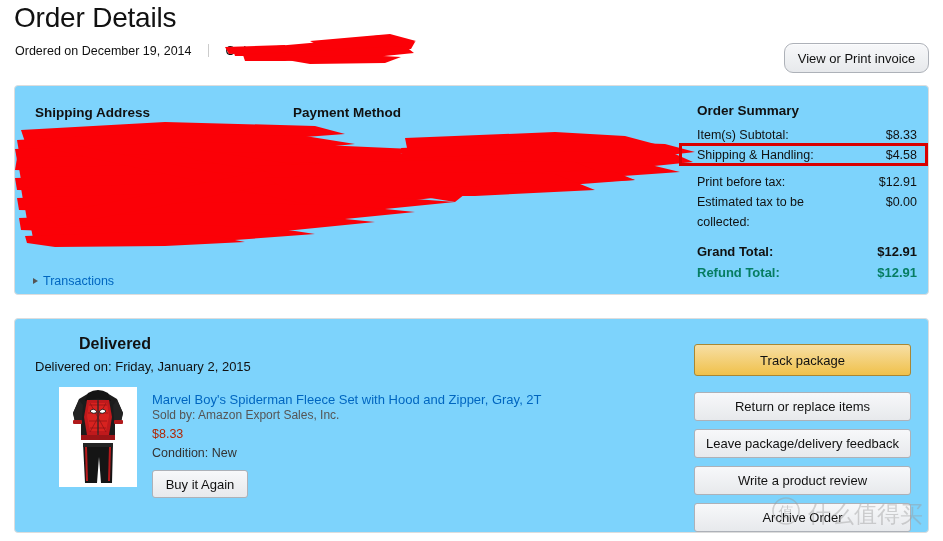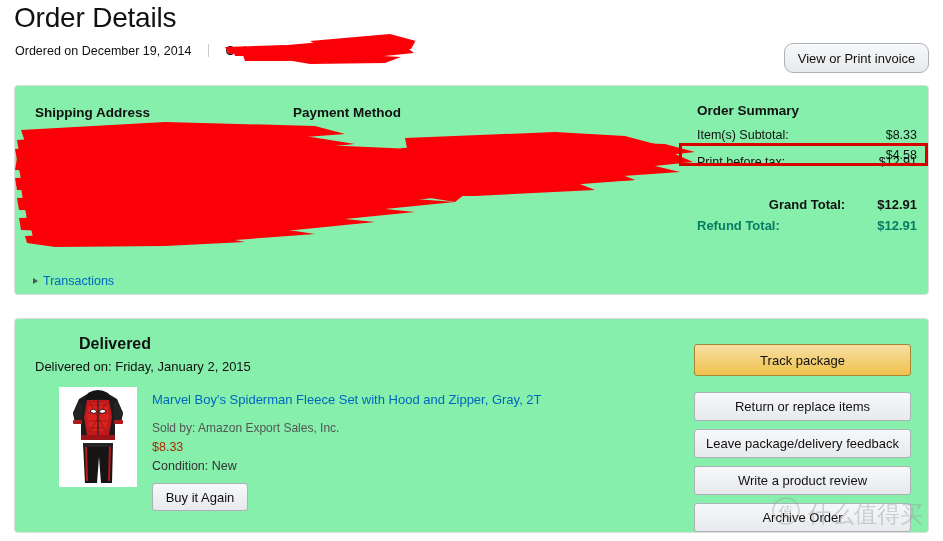--- a/index.html
+++ b/index.html
@@ -64,21 +64,21 @@
     box-sizing: border-box;
     box-shadow: 0 1px 0 rgba(255,255,255,.6) inset;
     cursor: pointer;
   }
 
   
   .card {
     position: absolute;
     left: 14px;
     width: 915px;
-    background: #86efac;
+    background: #7dd3fc;
     border: 1px solid #dddddd;
     border-radius: 4px;
     box-sizing: border-box;
     padding-left: 14px;
   }
   #summary-card { top: 85px; height: 210px; }
   #shipment-card { top: 318px; height: 215px; }
 
   
   .col-heading {
@@ -145,21 +145,21 @@
     display: inline-block;
     max-width: 150px;
   }
   .sum-row .amount {
     position: absolute;
     right: 14px;
     top: 0;
   }
   .sum-row.spacer-top { margin-top: 7px; }
   .sum-row.bold { font-weight: bold; font-size: 13px; line-height: 21px; }
-  .sum-row.bold.spacer-top { margin-top: 22px; text-align: center; }
+  .sum-row.bold.spacer-top { margin-top: 9px; }
   .sum-row.refund { color: #067d62; font-weight: bold; font-size: 13px; line-height: 21px; }
   .sum-row.refund .amount { color: #067d62; }
 
   
   .highlight-box {
     position: absolute;
     left: 679px;
     top: 143px;
     width: 249px;
     height: 23px;
@@ -202,21 +202,21 @@
     font-size: 13px;
     line-height: 17px;
     color: #0066c0;
     text-decoration: none;
     cursor: pointer;
     display: block;
   }
   .sold-by {
     font-size: 12px;
     color: #555555;
-    margin-top: 13px;
+    margin-top: 0;
   }
   .price {
     font-size: 12.5px;
     color: #b12704;
     margin-top: 5px;
   }
   .condition {
     font-size: 12.5px;
     color: #333333;
     margin-top: 5px;
@@ -351,28 +351,33 @@
 
   <div class="summary-block">
     <div class="summary-title">Order Summary</div>
 
     <div class="sum-row">
       <span class="label">Item(s) Subtotal:</span>
       <span class="amount">$8.33</span>
     </div>
 
     <div class="sum-row">
+      <span class="label">Shipping &amp; Handling:</span>
       <span class="amount">$4.58</span>
     </div>
 
     <div class="sum-row spacer-top">
       <span class="label">Print before tax:</span>
       <span class="amount">$12.91</span>
     </div>
 
+    <div class="sum-row">
+      <span class="label">Estimated tax to be collected:</span>
+      <span class="amount">$0.00</span>
+    </div>
 
     <div class="sum-row bold spacer-top">
       <span class="label">Grand Total:</span>
       <span class="amount">$12.91</span>
     </div>
 
     <div class="sum-row refund">
       <span class="label">Refund Total:</span>
       <span class="amount">$12.91</span>
     </div>

